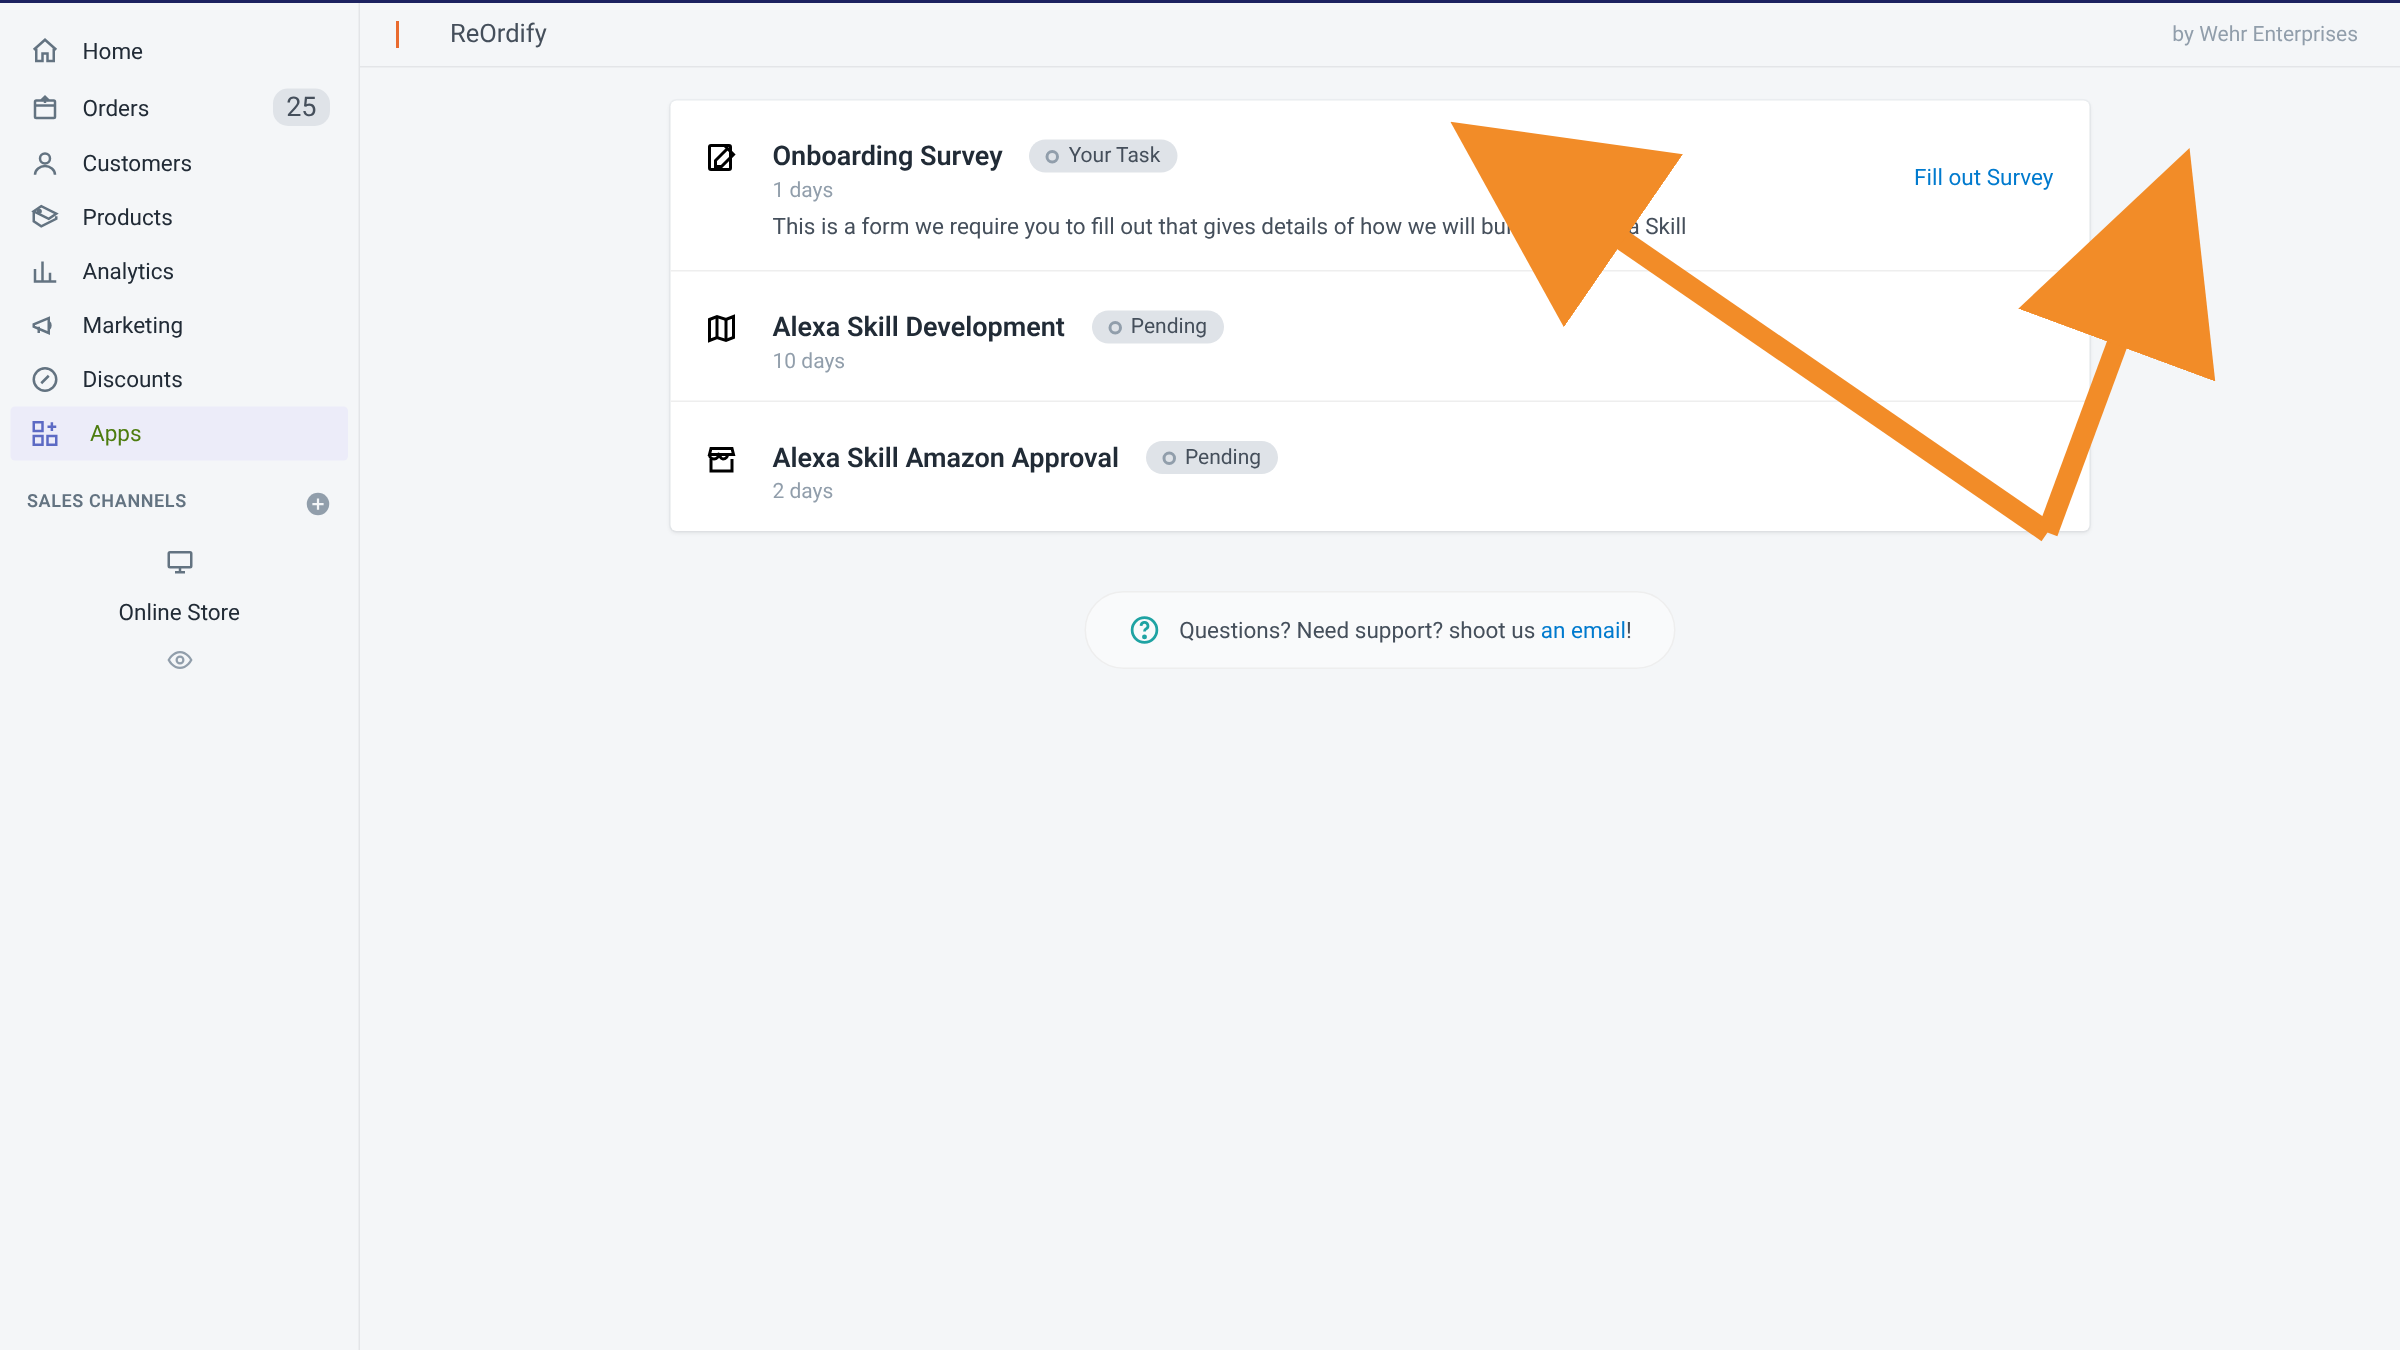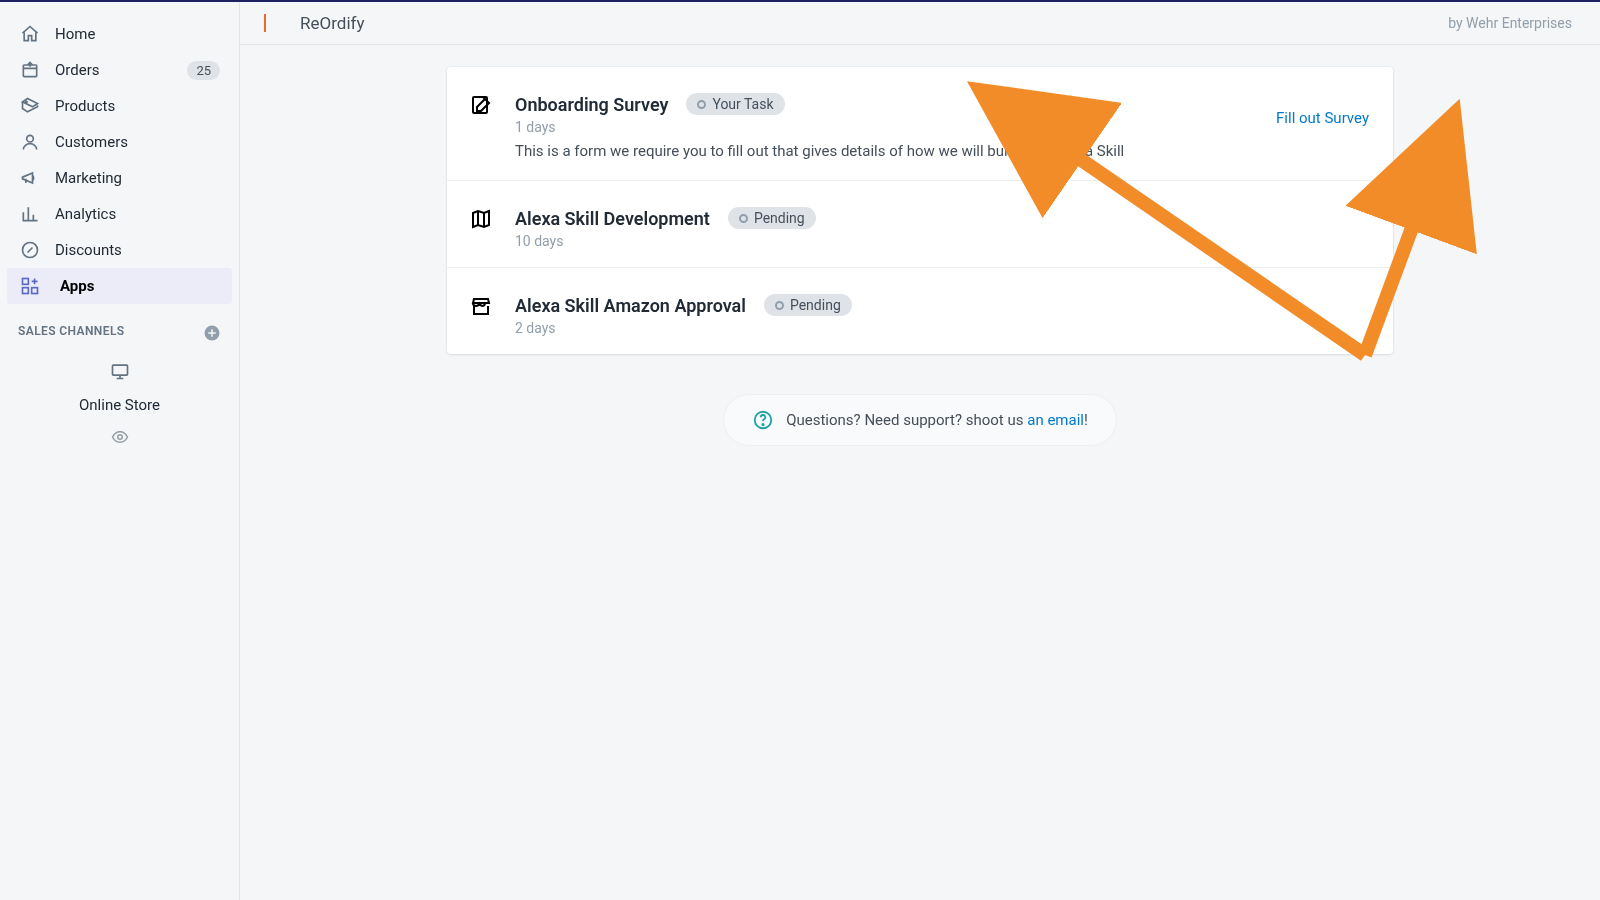--- a/index.html
+++ b/index.html
@@ -33,30 +33,30 @@
     align-items: center;
     gap: 14px;
     padding: 7px 12px;
     border-radius: 3px;
     cursor: pointer;
     color: #212B36;
   }
   .nav-item .icon { width: 22px; height: 22px; color: #637381; display:flex; align-items:center; justify-content:center; }
   .nav-item.active {
     background: #ECECF9;
-    color: #000000;
-    font-weight: 700;
+    color: #4d7c0f;
+    font-weight: 400;
     gap: 19px;
   }
   .nav-item.active .icon { color: #5C6AC4; }
   .nav-item .label { flex: 1; font-size: 15px; }
   .nav-item .badge {
     background: #DFE3E8;
     color: #454F5B;
-    font-size: 13px;
+    font-size: 18px;
     padding: 2px 9px;
     border-radius: 10px;
   }
 
   .section-head {
     display:flex;
     align-items:flex-start;
     justify-content:space-between;
     padding: 20px 18px 8px 18px;
     font-size: 12px;
@@ -195,56 +195,56 @@
               <path d="M4 10h16M12 3v5M9 6l3-3 3 3"></path>
             </svg>
         </span>
         <span class="label">Orders</span>
         <span class="badge">25</span>
       </li>
 
       <li class="nav-item">
         <span class="icon">
           <svg viewBox="0 0 24 24" width="20" height="20" fill="none" stroke="currentColor" stroke-width="2">
+              <circle cx="12" cy="8" r="4"></circle>
+              <path d="M4 21c0-4 4-7 8-7s8 3 8 7"></path>
+            </svg>
+        </span>
+        <span class="label">Customers</span>
+      </li>
+
+      <li class="nav-item">
+        <span class="icon">
+          <svg viewBox="0 0 24 24" width="20" height="20" fill="none" stroke="currentColor" stroke-width="2">
               <path d="M3 7l6-4 12 6-6 4z"></path>
               <path d="M3 7v8l6 4 12-6v-2"></path>
               <circle cx="7.5" cy="7" r="1"></circle>
             </svg>
         </span>
         <span class="label">Products</span>
       </li>
 
       <li class="nav-item">
         <span class="icon">
           <svg viewBox="0 0 24 24" width="20" height="20" fill="none" stroke="currentColor" stroke-width="2">
-              <circle cx="12" cy="8" r="4"></circle>
-              <path d="M4 21c0-4 4-7 8-7s8 3 8 7"></path>
-            </svg>
-        </span>
-        <span class="label">Customers</span>
+              <path d="M4 20V10M10 20V4M16 20v-7M21 20H3"></path>
+            </svg>
+        </span>
+        <span class="label">Analytics</span>
       </li>
 
       <li class="nav-item">
         <span class="icon">
           <svg viewBox="0 0 24 24" width="20" height="20" fill="none" stroke="currentColor" stroke-width="2">
               <path d="M3 11v2l12 5V6L3 11z"></path>
               <path d="M15 9a4 4 0 0 1 0 6"></path>
               <path d="M7 13v5"></path>
             </svg>
         </span>
         <span class="label">Marketing</span>
-      </li>
-
-      <li class="nav-item">
-        <span class="icon">
-          <svg viewBox="0 0 24 24" width="20" height="20" fill="none" stroke="currentColor" stroke-width="2">
-              <path d="M4 20V10M10 20V4M16 20v-7M21 20H3"></path>
-            </svg>
-        </span>
-        <span class="label">Analytics</span>
       </li>
 
       <li class="nav-item">
         <span class="icon">
           <svg viewBox="0 0 24 24" width="20" height="20" fill="none" stroke="currentColor" stroke-width="2">
               <circle cx="12" cy="12" r="9"></circle>
               <path d="m9 15 6-6M9.5 9.5h.01M14.5 14.5h.01"></path>
             </svg>
         </span>
         <span class="label">Discounts</span>

